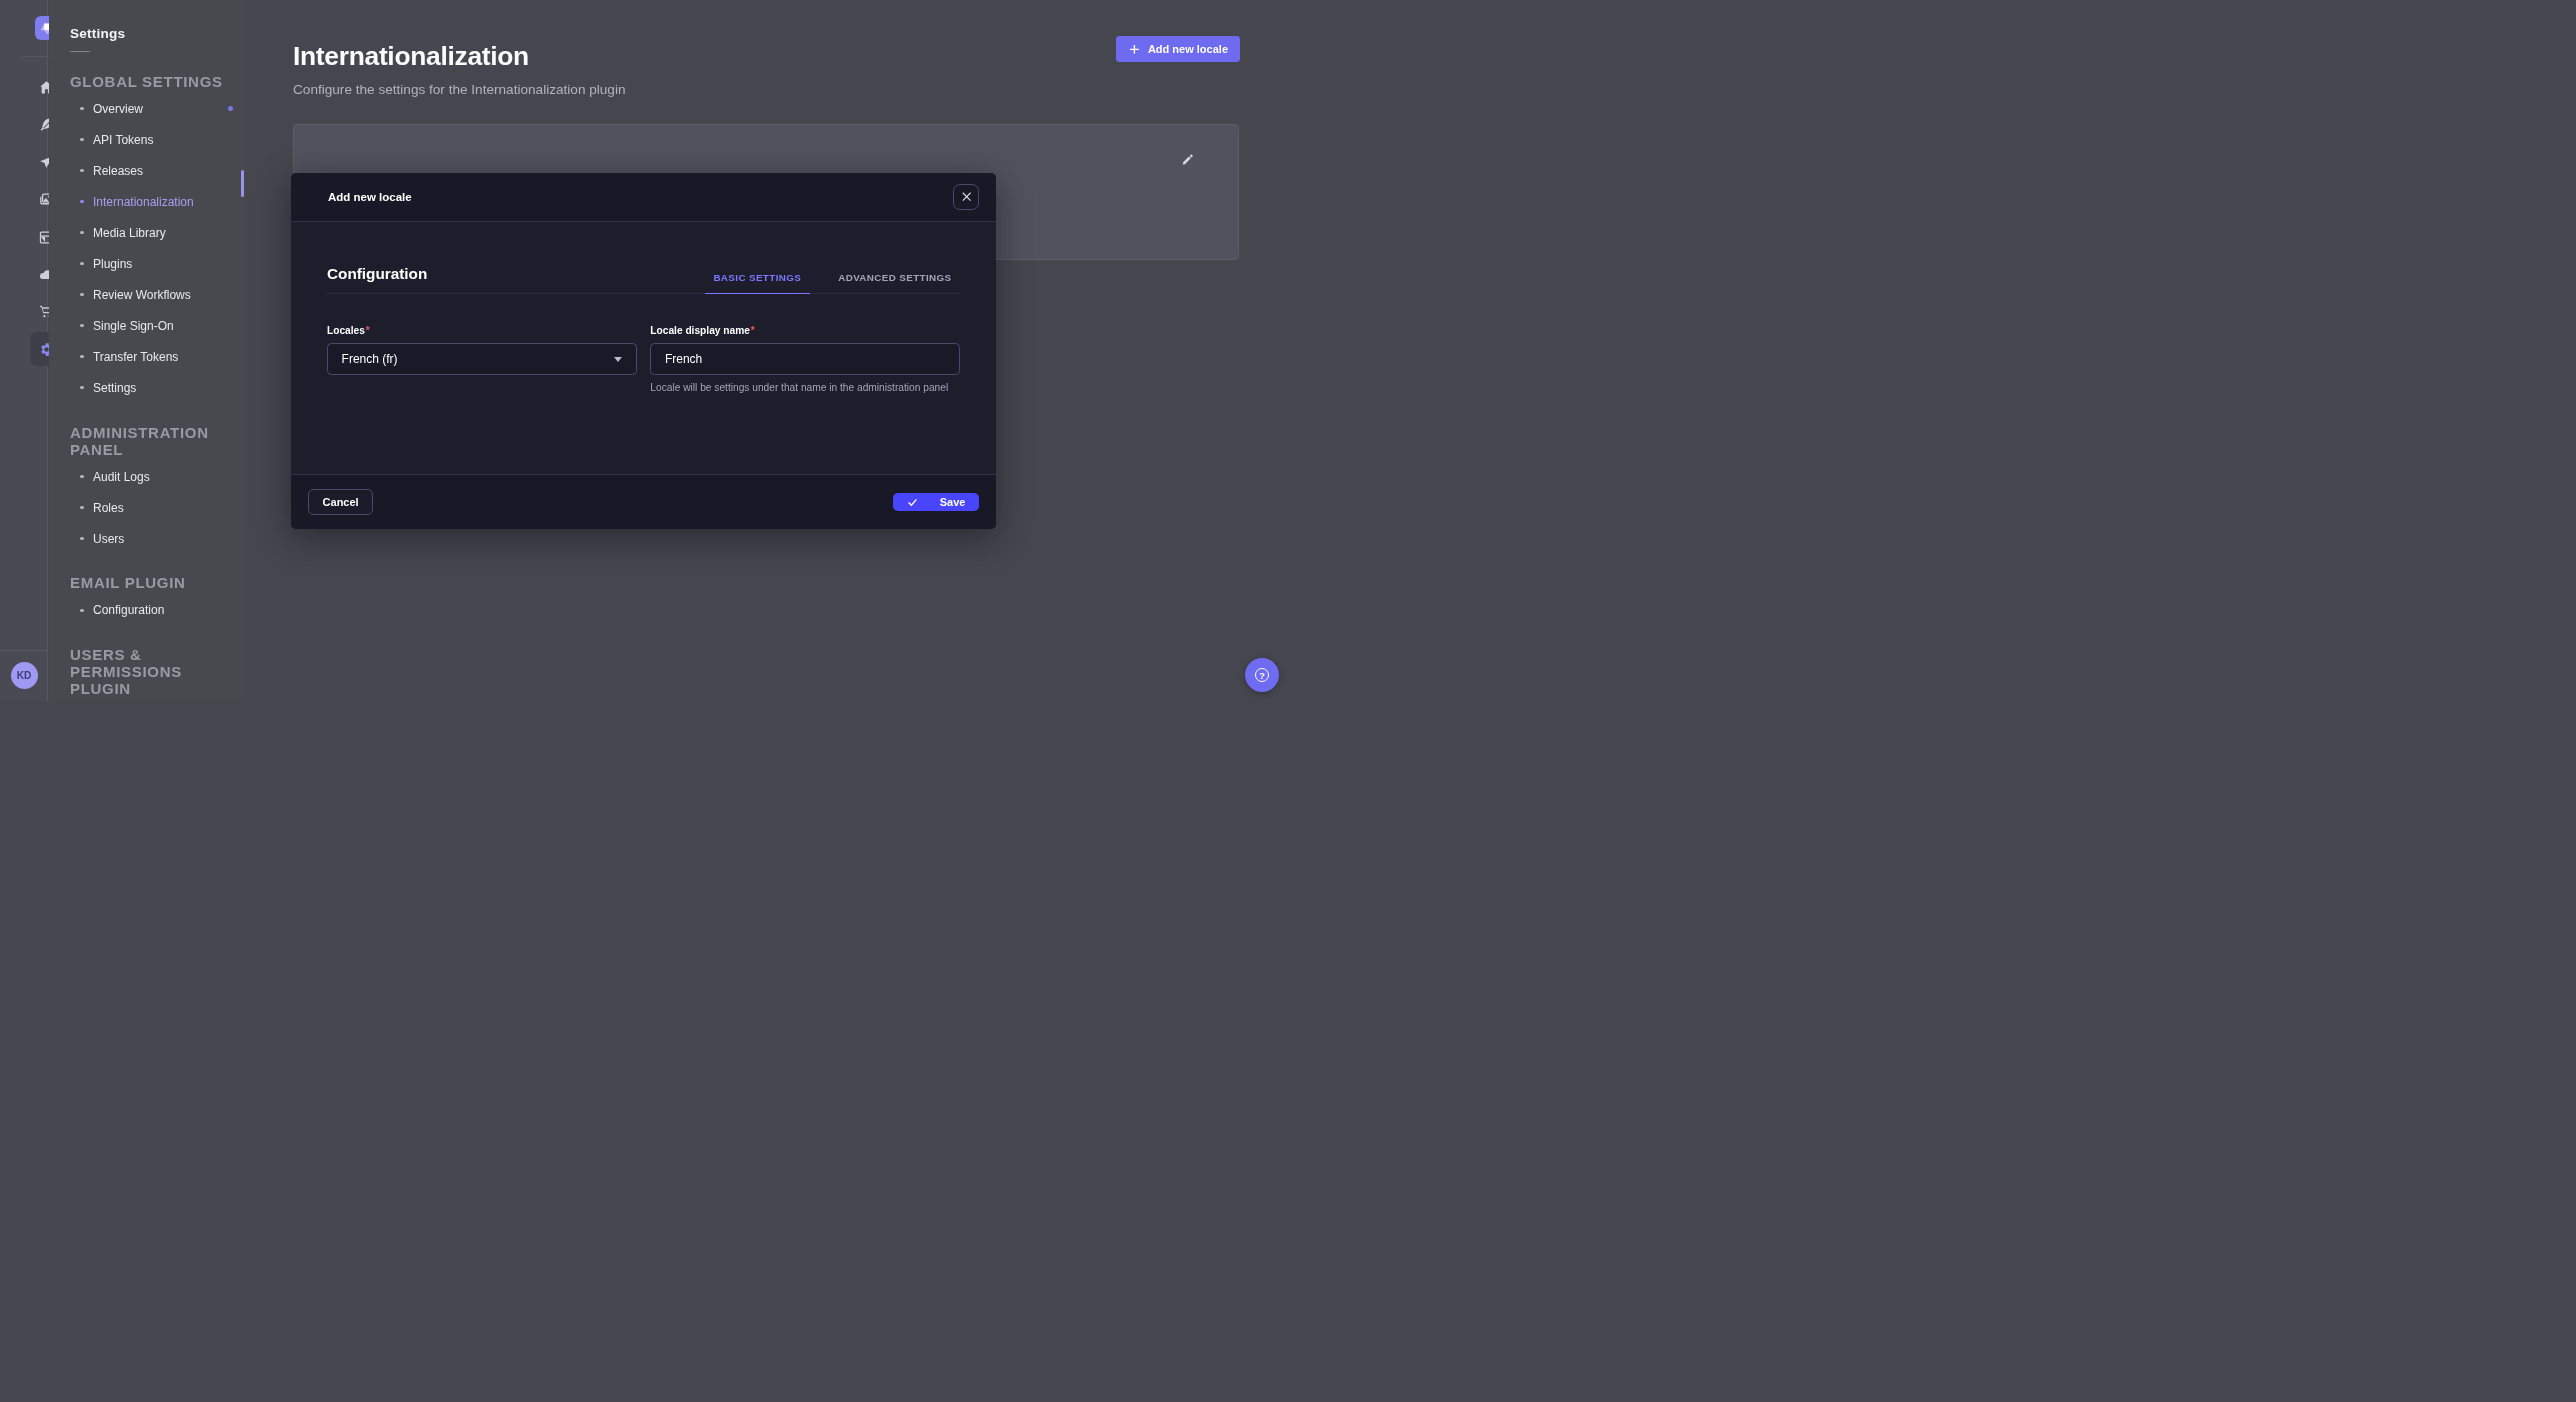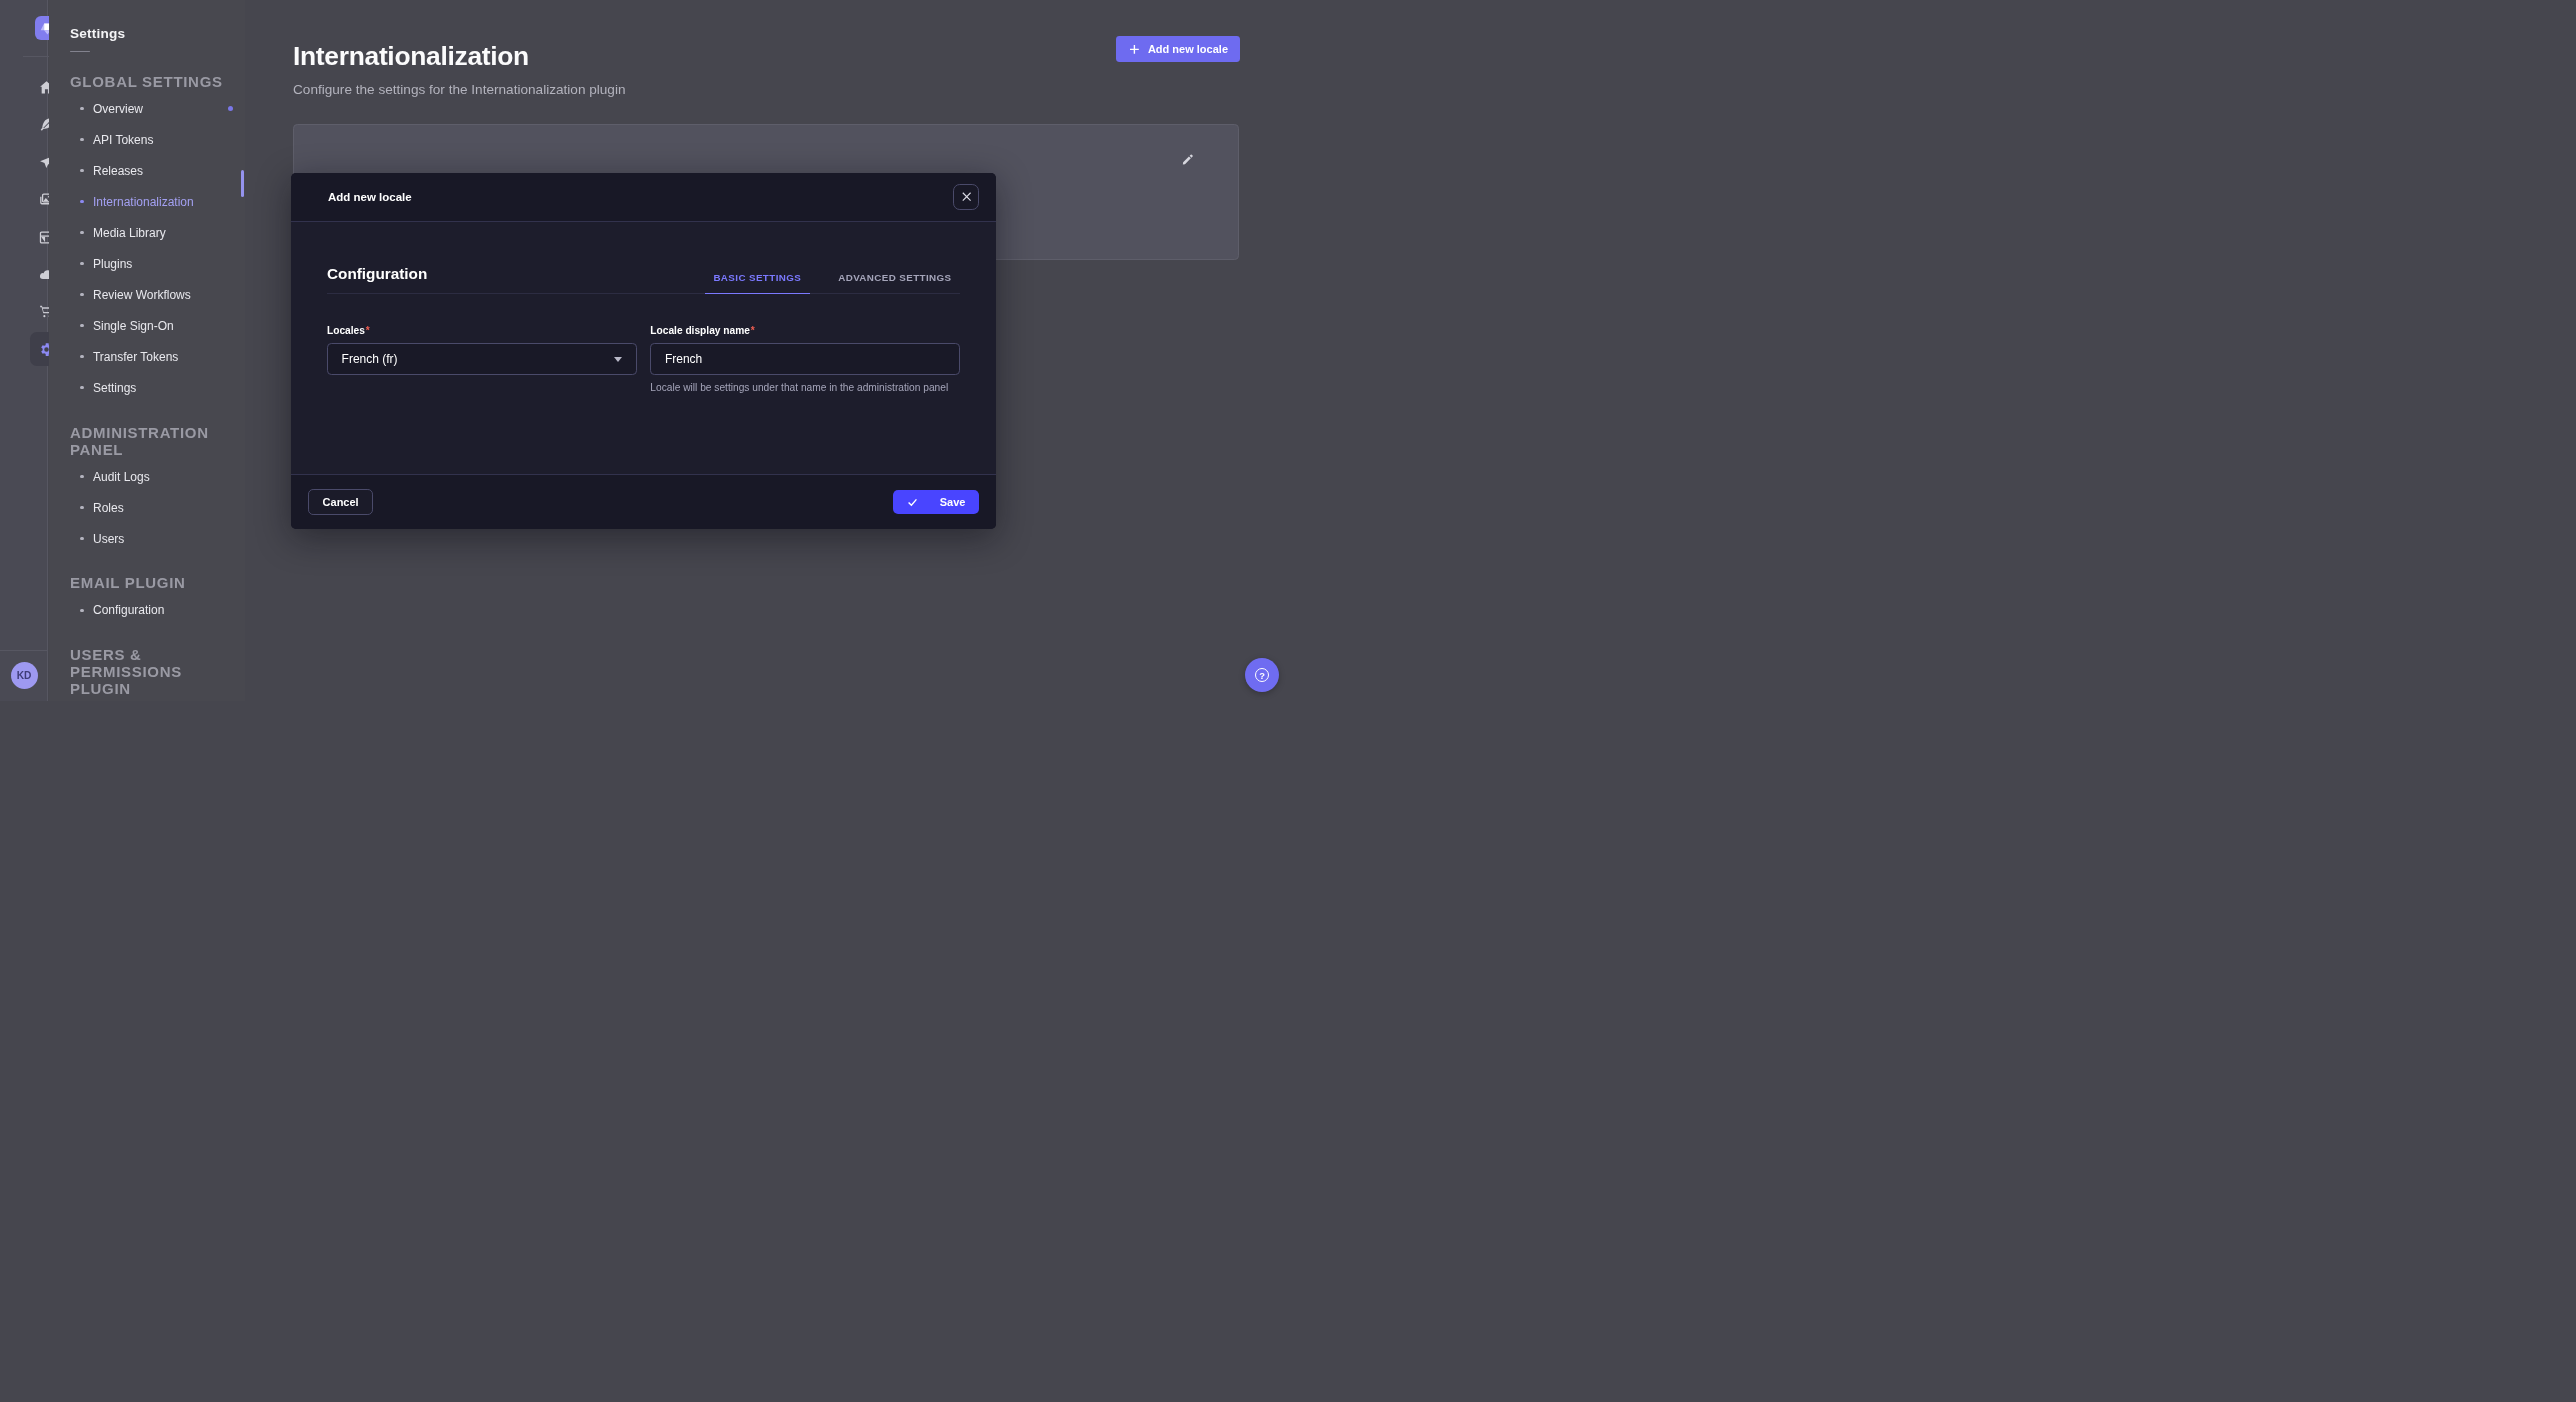--- a/index.html
+++ b/index.html
@@ -81,21 +81,21 @@
   .select-control{justify-content:space-between;cursor:pointer;}
   .caret{width:0;height:0;border-left:4.3px solid transparent;border-right:4.3px solid transparent;
          border-top:5.1px solid #b9b9c8;}
   .text-input{width:100%;}
   .text-input input{width:100%;height:31px;background:transparent;border:none;outline:none;color:#fff;font-size:12px;font-family:inherit;}
   .hint{margin-top:6px;font-size:10.2px;line-height:1.35;color:var(--text_muted);max-width:324px;}
   .modal-footer{height:55px;background:var(--modal_chrome_bg);border-top:0.9px solid var(--modal_border);
                 display:flex;align-items:center;padding:16px 17px;}
   .cancel-btn{height:25.6px;padding:0 13.6px;border-radius:5.1px;border:0.9px solid var(--field_border);
               background:#1b1b29;color:#fff;font-size:11px;font-weight:600;}
-  .save-btn{margin-left:auto;height:24px;padding:0 13.6px;border-radius:5.1px;background:var(--accent);
+  .save-btn{margin-left:auto;height:18px;padding:0 13.6px;border-radius:5.1px;background:var(--accent);
             color:#fff;font-size:11px;font-weight:600;display:flex;align-items:center;gap:22px;}
 
   
   .help-fab{position:absolute;left:1245px;top:658px;width:34px;height:34px;border-radius:50%;
             background:#6f6cf1;display:flex;align-items:center;justify-content:center;box-shadow:0 1.7px 6.8px rgba(0,0,0,.25);}
   .help-ring{width:14.5px;height:14.5px;border:1.7px solid #fff;border-radius:50%;color:#fff;font-size:9.4px;
              font-weight:bold;display:flex;align-items:center;justify-content:center;}
 </style>
 </head>
 <body>

